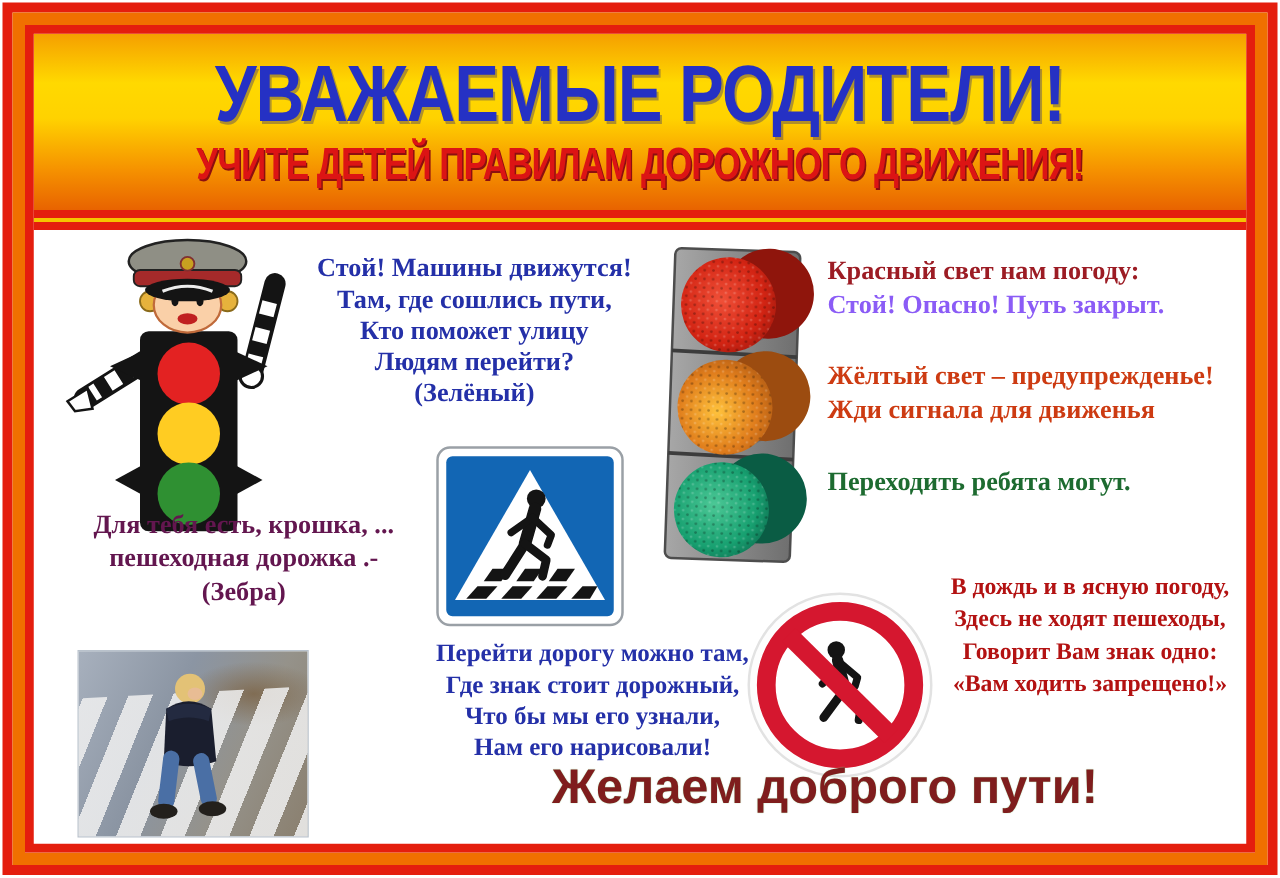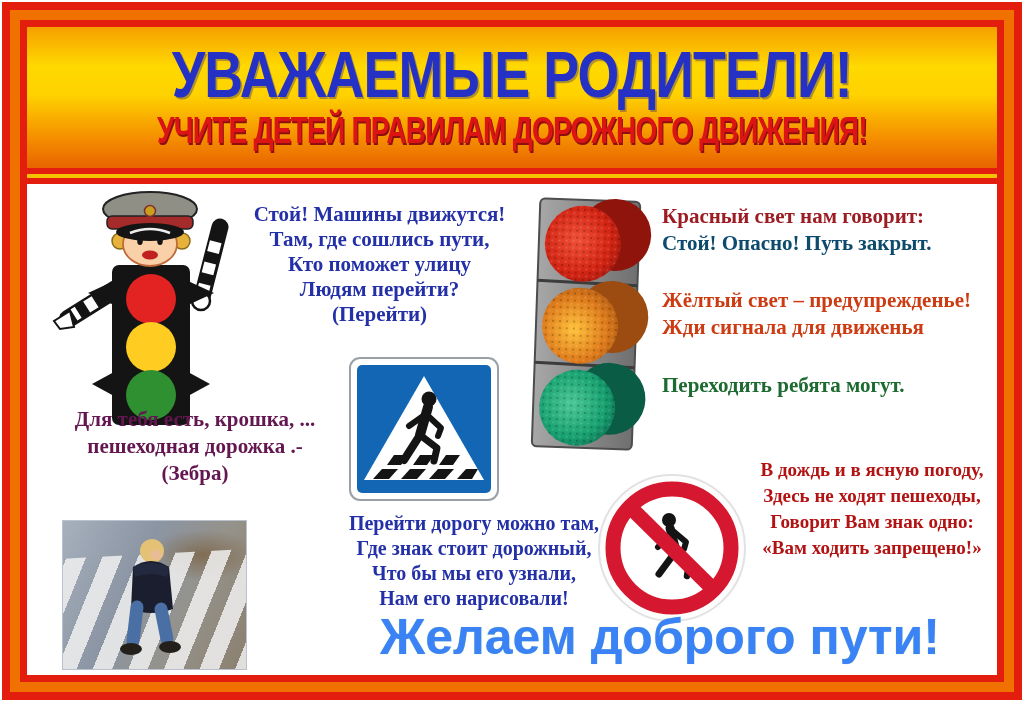--- a/index.html
+++ b/index.html
@@ -23,25 +23,25 @@
   .separator{left:27px;right:27px;top:168px;height:16px;
          background:linear-gradient(180deg,#e41e0e 0 38%,#f5c400 38% 62%,#e41e0e 62% 100%);}
   
   .poem{font-weight:bold;text-align:center;}
   .poem div{white-space:nowrap;}
   .blue  {color:#2430a8;}
   .plum  {color:#63164f;}
   .redpoem{color:#b31212;}
   .lights-block{font-weight:bold;text-align:left;}
   .lights-block div{white-space:nowrap;}
-  .red-l1{color:#9c1c24;} .red-l2{color:#0c4a6e;}
+  .red-l1{color:#9c1c24;} .red-l2{color:#8b5cf6;}
   .yel-l1,.yel-l2{color:#cd3b12;}
   .grn-l1{color:#267a26;} .grn-l2{color:#1d6b30;}
-  .closing{font-family:"Liberation Sans",sans-serif;font-weight:bold;font-size:50px;
-           color:#3b82f6;text-align:center;white-space:nowrap;
+  .closing{font-family:"Liberation Sans",sans-serif;font-weight:bold;font-size:39px;
+           color:#7f1d1d;text-align:center;white-space:nowrap;
            text-shadow:0 0 1px #9ed89e;}
   
   .photo{border:1px solid #b9c2cc;
          background:linear-gradient(115deg,#a7b0bd 0%,#8b95a3 38%,#95928a 68%,#8a7f6e 100%);
          overflow:hidden;}
   .photo .stripes{position:absolute;left:-20px;right:-20px;top:22%;bottom:-10px;
          background:repeating-linear-gradient(-65deg,rgba(255,255,255,0) 0 15px,rgba(240,240,240,.85) 15px 33px);
          transform:rotate(-3deg);}
   .photo .puddle{position:absolute;right:-12px;top:8px;width:110px;height:52px;border-radius:50%;
          background:radial-gradient(ellipse at center,rgba(122,96,64,.75),rgba(122,96,64,0) 70%);}
@@ -96,21 +96,21 @@
     <path d="M80 44 Q100 36 120 44" stroke="#eeeeee" stroke-width="2.5" fill="none"></path>
     <circle cx="100" cy="22" r="5.5" fill="#c8a020" stroke="#803030" stroke-width="1.5"></circle>
   </svg>
 </div>
 
 <div class="abs poem blue" style="left:232px;top:202px;width:295px;font-size:21px;line-height:25px;">
   <div>Стой! Машины движутся!</div>
   <div>Там, где сошлись пути,</div>
   <div>Кто поможет улицу</div>
   <div>Людям перейти?</div>
-  <div>(Перейти)</div>
+  <div>(Зелёный)</div>
 </div>
 
 <div class="abs" style="left:516px;top:194px;width:140px;height:262px;">
   <svg width="140" height="262" viewBox="0 0 140 262">
     <defs>
       <linearGradient id="hg" x1="0" y1="0" x2="1" y2="0">
         <stop offset="0" stop-color="#a7a7a7"></stop>
           <stop offset=".5" stop-color="#8b8b8b"></stop>
           <stop offset="1" stop-color="#6f6f6f"></stop>
       </linearGradient>
@@ -157,21 +157,21 @@
       <circle cx="96" cy="204" r="36" fill="#0a5c44"></circle>
       <g>
           <circle cx="64" cy="214" r="38" fill="url(#gg)"></circle>
           <circle cx="64" cy="214" r="38" fill="url(#dots)"></circle>
         </g>
     </g>
   </svg>
 </div>
 
 <div class="abs lights-block" style="left:662px;top:203px;font-size:21px;line-height:27px;">
-  <div class="red-l1">Красный свет нам говорит:</div>
+  <div class="red-l1">Красный свет нам погоду:</div>
   <div class="red-l2">Стой! Опасно! Путь закрыт.</div>
 </div>
 <div class="abs lights-block" style="left:662px;top:287px;font-size:21px;line-height:27px;">
   <div class="yel-l1">Жёлтый свет – предупрежденье!</div>
   <div class="yel-l2">Жди сигнала для движенья</div>
 </div>
 <div class="abs lights-block" style="left:662px;top:372px;font-size:21px;line-height:27px;">
   <div class="grn-l2">Переходить ребята могут.</div>
 </div>
 

